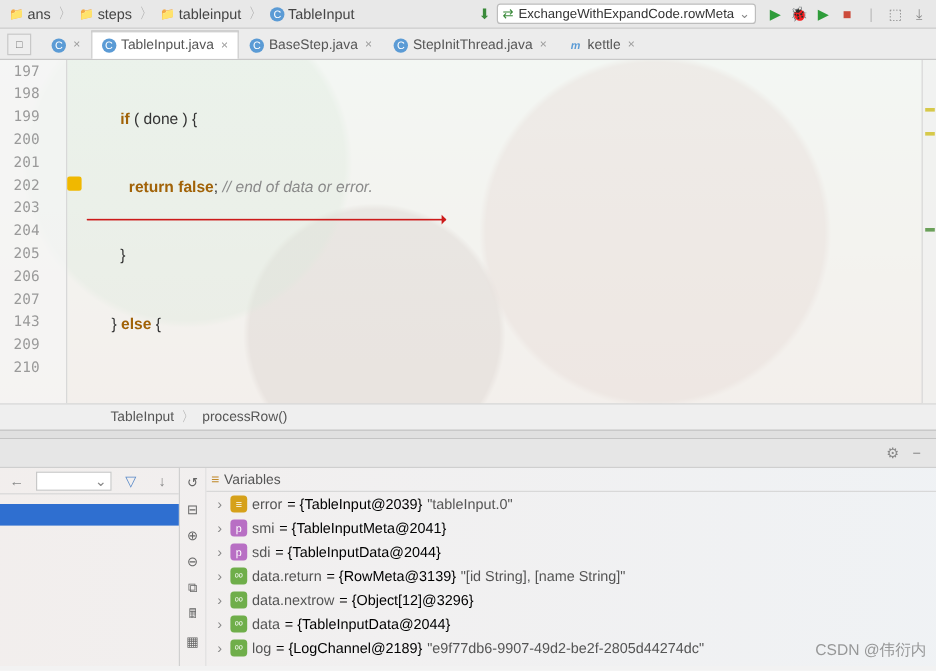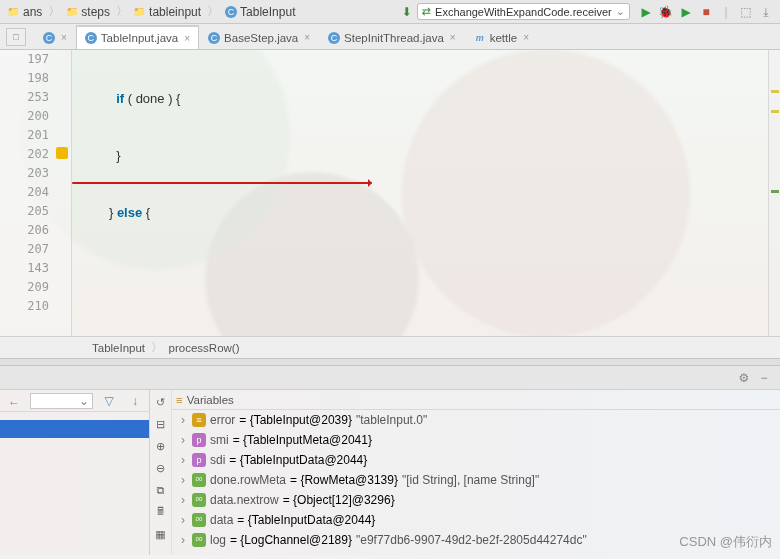--- a/index.html
+++ b/index.html
@@ -25,26 +25,26 @@
 .fc-m { color: #5b9bd5; background: transparent; font-style: italic; font-weight: bold; }
 .proj { position: absolute; left: 6px; top: 28px; width: 20px; height: 18px; border: 1px solid #c8c8c8; background: #eee; display: flex; align-items: center; justify-content: center; font-size: 9px; color: #777; }
 
 
 .editor { position: relative; height: 286px; display: flex; background: rgba(255,255,255,0.85); }
 .editor-bg { position: absolute; inset: 0; background:
   radial-gradient(circle at 20% 30%, rgba(180,210,180,.35) 0 20%, transparent 21%),
   radial-gradient(circle at 70% 50%, rgba(200,170,160,.35) 0 25%, transparent 26%),
   radial-gradient(circle at 40% 80%, rgba(170,150,140,.35) 0 20%, transparent 21%),
   linear-gradient(#e8f0e8,#e8e0d8); opacity: .45; }
-.gutter { position: relative; width: 72px; background: rgba(245,245,245,.7); border-right: 1px solid #d8d8d8; z-index: 2; }
+.gutter { position: relative; width: 56px; background: rgba(245,245,245,.7); border-right: 1px solid #d8d8d8; z-index: 2; }
 .gutter .ln { height: 19px; line-height: 19px; text-align: right; padding-right: 22px; color: #9a9a9a; font-family: Consolas, monospace; font-size: 12px; }
 .gutter .bulb { position: absolute; left: 56px; top: 97px; width: 12px; height: 12px; background: #f0b800; border-radius: 2px; }
 .code { position: relative; flex: 1; font-family: Consolas, "Courier New", monospace; font-size: 13px; line-height: 19px; padding-top: 1px; white-space: pre; z-index: 2; overflow: hidden; }
 .code .row { height: 19px; padding-left: 8px; }
-.kw { color: #0369a1; font-weight: bold; }
+.kw { color: #a16207; font-weight: bold; }
 .com { color: #8a8a8a; font-style: italic; }
 .redline { position: absolute; left: 72px; top: 132px; width: 300px; height: 0; border-top: 2px solid #cc1a1a; border-radius: 2px; z-index: 3; }
 .redline::after { content: ""; position: absolute; right: -4px; top: -5px; border: 4px solid transparent; border-left-color: #cc1a1a; }
 .right-rail { position: absolute; right: 0; top: 50px; width: 12px; height: 286px; background: rgba(240,240,240,.6); border-left: 1px solid #d8d8d8; z-index: 4; }
 .right-rail .mk { position: absolute; left: 2px; width: 8px; height: 3px; }
 
 
 .crumb2 { height: 22px; background: #efefef; border-top: 1px solid #d0d0d0; display: flex; align-items: center; padding-left: 92px; font-size: 11.5px; color: #555; }
 
 
@@ -96,21 +96,21 @@
     <span class="bc-sep">〉</span>
     <span class="bc-item">
         <span class="crumb-icon file-icon fc-c">C</span>
         <span>TableInput</span>
       </span>
   </div>
   <span class="tb-gap"></span>
   <span class="tb-ico" style="color:#3a8a3a">⬇</span>
   <div class="run-config">
     <span style="color:#3a8a3a">⇄</span>
-    <span>ExchangeWithExpandCode.receiver</span>
+    <span>ExchangeWithExpandCode.rowMeta</span>
     <span style="color:#888">⌄</span>
   </div>
   <span class="tb-ico" style="color:#2e9c3a">▶</span>
   <span class="tb-ico" style="color:#2e9c3a">🐞</span>
   <span class="tb-ico" style="color:#2e9c3a">▶</span>
   <span class="tb-ico" style="color:#cc4a3a">■</span>
   <span class="tb-ico" style="color:#bbb">|</span>
   <span class="tb-ico" style="color:#888">⬚</span>
   <span class="tb-ico" style="color:#888">⤓</span>
 </div>
@@ -141,36 +141,37 @@
       <span>kettle</span>
       <span class="x">×</span>
     </div>
 </div>
 
 <div class="editor">
   <div class="editor-bg"></div>
   <div class="gutter">
       <div class="ln">197</div>
       <div class="ln">198</div>
-      <div class="ln">253</div>
+      <div class="ln">199</div>
       <div class="ln">200</div>
       <div class="ln">201</div>
       <div class="ln">202</div>
       <div class="ln">203</div>
       <div class="ln">204</div>
       <div class="ln">205</div>
       <div class="ln">206</div>
       <div class="ln">207</div>
       <div class="ln">143</div>
       <div class="ln">209</div>
       <div class="ln">210</div>
       <div class="bulb"></div>
     </div>
   <div class="code">
     <div class="row"><span>          </span><span class="kw">if</span><span> ( done ) {</span></div>
+    <div class="row"><span>            </span><span class="kw">return false</span><span>; </span><span class="com">// end of data or error.</span></div>
     <div class="row"><span>          </span><span>}</span></div>
     <div class="row"><span>        </span><span>} </span><span class="kw">else</span><span> {</span></div>
     
     
     
     
     
     
     
     
@@ -243,21 +244,21 @@
         <div class="var-row">
           <span class="tw">›</span>
           <span class="vico vi-p">p</span>
           <span>sdi</span>
           <span class="gray"> = {TableInputData@2044}</span>
           <span class="quote"></span>
         </div>
         <div class="var-row">
           <span class="tw">›</span>
           <span class="vico vi-g">ᵒᵒ</span>
-          <span>done.rowMeta</span>
+          <span>data.return</span>
           <span class="gray"> = {RowMeta@3139} </span>
           <span class="quote">"[id String], [name String]"</span>
         </div>
         <div class="var-row">
           <span class="tw">›</span>
           <span class="vico vi-g">ᵒᵒ</span>
           <span>data.nextrow</span>
           <span class="gray"> = {Object[12]@3296}</span>
           <span class="quote"></span>
         </div>

